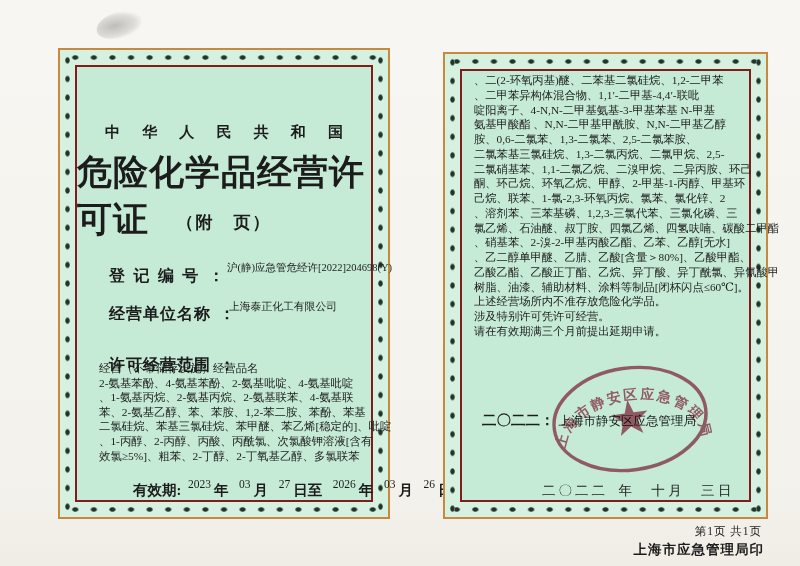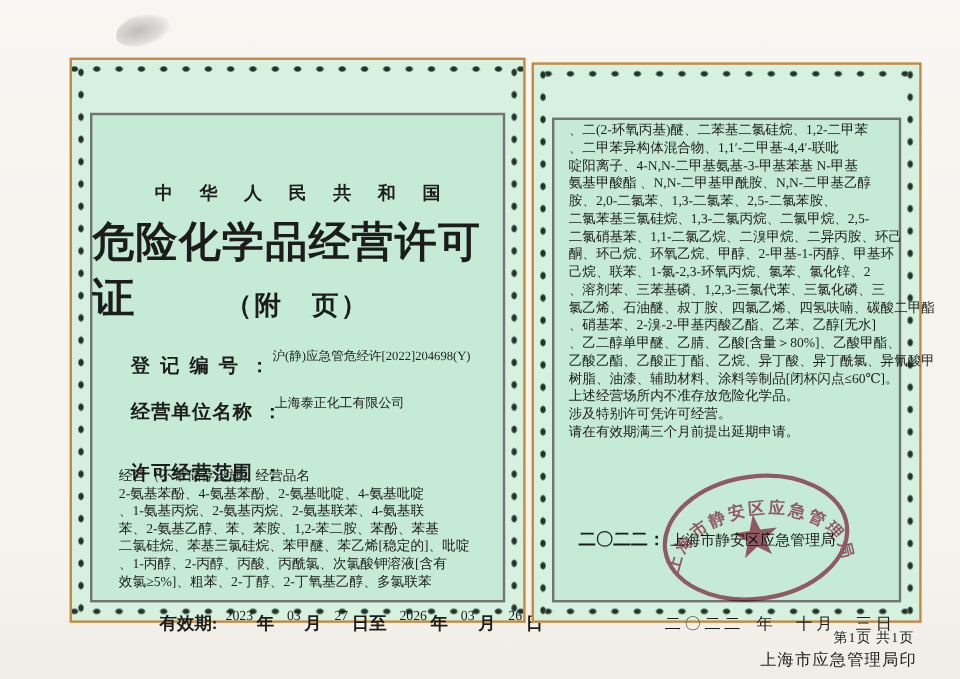--- a/index.html
+++ b/index.html
@@ -35,39 +35,38 @@
   }
   .beads-v {
     top:0; bottom:0; width:15px;
     background-image:radial-gradient(ellipse 3.8px 5.2px at 50% 50%, #27312b 0 42%, #62826f 56%, rgba(0,0,0,0) 70%);
     background-size:15px 18.6px;
     background-position:center;
   }
   .b-top{top:0;} .b-bottom{bottom:0;} .b-left{left:0;} .b-right{right:0;}
   .cert-inner {
     position:absolute; inset:15px;
-    border:2px solid #737373;
+    border:2px solid #7f1d1d;
     background:#c5ebd6;
-    margin-top:29px;
   }
 
   
   .country {
     position:absolute; top:56px; left:0; right:0; text-align:center;
     font-family:"Liberation Sans","DejaVu Sans",sans-serif;
     font-weight:700; font-size:15px; letter-spacing:9px; text-indent:9px;
   }
   .main-title {
     position:absolute; top:82px; left:0; right:0; text-align:left;
     font-family:Liberation Serif, serif;
     font-weight:900; font-size:35px; letter-spacing:1px;
   }
   .sub-title {
     position:absolute; top:144px; left:0; right:0; text-align:center;
-    font-weight:700; font-size:22px; letter-spacing:2px;
+    font-weight:700; font-size:17px; letter-spacing:2px;
   }
   .field-row { position:absolute; left:32px; white-space:nowrap;text-align:center; }
   .row-reg { top:199px; }
   .row-company { top:237px; }
   .row-scope { top:288px; }
   .field-label {
     font-family:"Liberation Sans","DejaVu Sans",sans-serif;
     font-weight:700; font-size:16px; letter-spacing:2px;
   }
   .field-colon { font-family:"Liberation Sans","DejaVu Sans",sans-serif; font-weight:700; font-size:16px; margin-left:8px; }
@@ -104,46 +103,46 @@
     font-weight:700; font-size:14.5px;
   }
   .issuer-value { font-size:12.5px; }
   .stamp {
     position:absolute; left:86px; top:293px; width:164px; height:110px;
     transform:rotate(-8deg);
     opacity:.88;
     mix-blend-mode:multiply;
   }
   .date-row {
-    position:absolute; top:411px; left:92px; white-space:nowrap;
+    position:absolute; top:411px; left:80px; white-space:nowrap;
     font-size:13.5px;
   }
   .date-row span { display:inline-block; }
   .d-year { letter-spacing:3px; }
   .d-gap-s { margin-left:7px; }
   .d-gap-l { margin-left:16px; }
 
   
   .page-info {
     position:absolute; right:38px; top:524px;
     font-size:11.5px; letter-spacing:1px;
   }
   .print-info {
     position:absolute; right:36px; top:541px;
-    font-weight:400; font-size:13.5px; letter-spacing:1px;
+    font-weight:700; font-size:13.5px; letter-spacing:1px;
   }
 </style>
 </head>
 <body>
 
 <div id="stage">
 
   <div class="smudge"></div>
 
-  <div class="cert" style="left:58px; top:48px; width:380px; height:471px;">
+  <div class="cert" style="left:58px; top:48px; width:332px; height:471px;">
     <div class="beads beads-h b-top"></div>
     <div class="beads beads-h b-bottom"></div>
     <div class="beads beads-v b-left"></div>
     <div class="beads beads-v b-right"></div>
 
     <div class="cert-inner">
       <div class="country">中 华 人 民 共 和 国</div>
       <div class="main-title">危险化学品经营许可证</div>
       <div class="sub-title">（附　页）</div>
 
@@ -188,21 +187,21 @@
     <div class="beads beads-h b-bottom"></div>
     <div class="beads beads-v b-left"></div>
     <div class="beads beads-v b-right"></div>
 
     <div class="cert-inner">
       <div class="chem-lines">
         <div>、二(2-环氧丙基)醚、二苯基二氯硅烷、1,2-二甲苯</div>
         <div>、二甲苯异构体混合物、1,1′-二甲基-4,4′-联吡</div>
         <div>啶阳离子、4-N,N-二甲基氨基-3-甲基苯基 N-甲基</div>
         <div>氨基甲酸酯 、N,N-二甲基甲酰胺、N,N-二甲基乙醇</div>
-        <div>胺、2,0-二氯苯、1,3-二氯苯、2,5-二氯苯胺、</div>
+        <div>胺、0,6-二氯苯、1,3-二氯苯、2,5-二氯苯胺、</div>
         <div>二氯苯基三氯硅烷、1,3-二氯丙烷、二氯甲烷、2,5-</div>
         <div>二氯硝基苯、1,1-二氯乙烷、二溴甲烷、二异丙胺、环己</div>
         <div>酮、环己烷、环氧乙烷、甲醇、2-甲基-1-丙醇、甲基环</div>
         <div>己烷、联苯、1-氯-2,3-环氧丙烷、氯苯、氯化锌、2</div>
         <div>、溶剂苯、三苯基磷、1,2,3-三氯代苯、三氯化磷、三</div>
         <div>氯乙烯、石油醚、叔丁胺、四氯乙烯、四氢呋喃、碳酸二甲酯</div>
         <div>、硝基苯、2-溴-2-甲基丙酸乙酯、乙苯、乙醇[无水]</div>
         <div>、乙二醇单甲醚、乙腈、乙酸[含量＞80%]、乙酸甲酯、</div>
         <div>乙酸乙酯、乙酸正丁酯、乙烷、异丁酸、异丁酰氯、异氰酸甲</div>
         <div>树脂、油漆、辅助材料、涂料等制品[闭杯闪点≤60℃]。</div>

